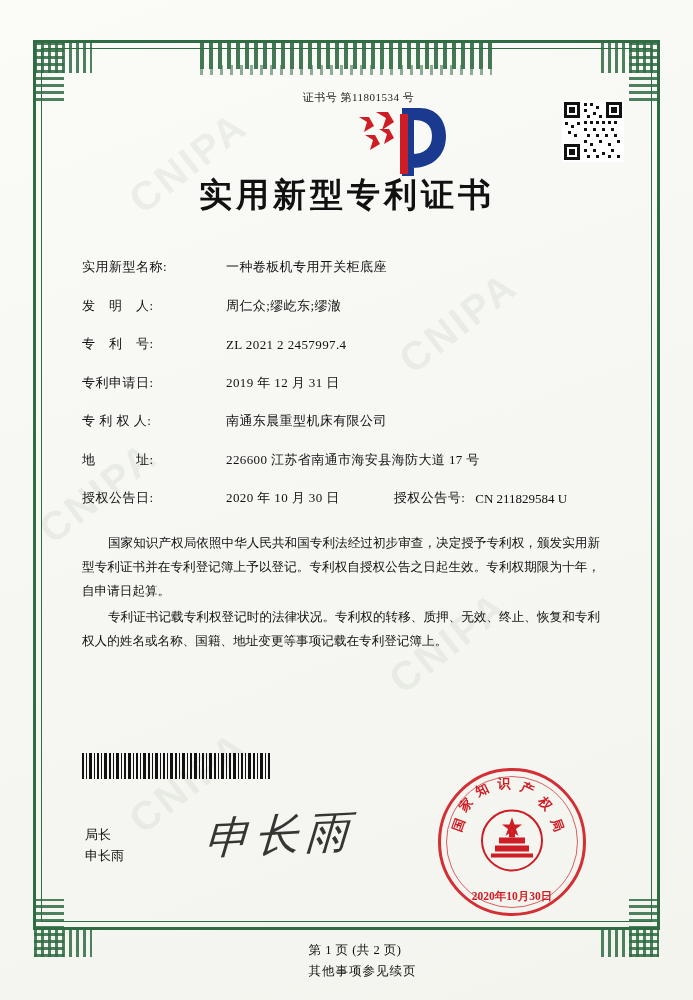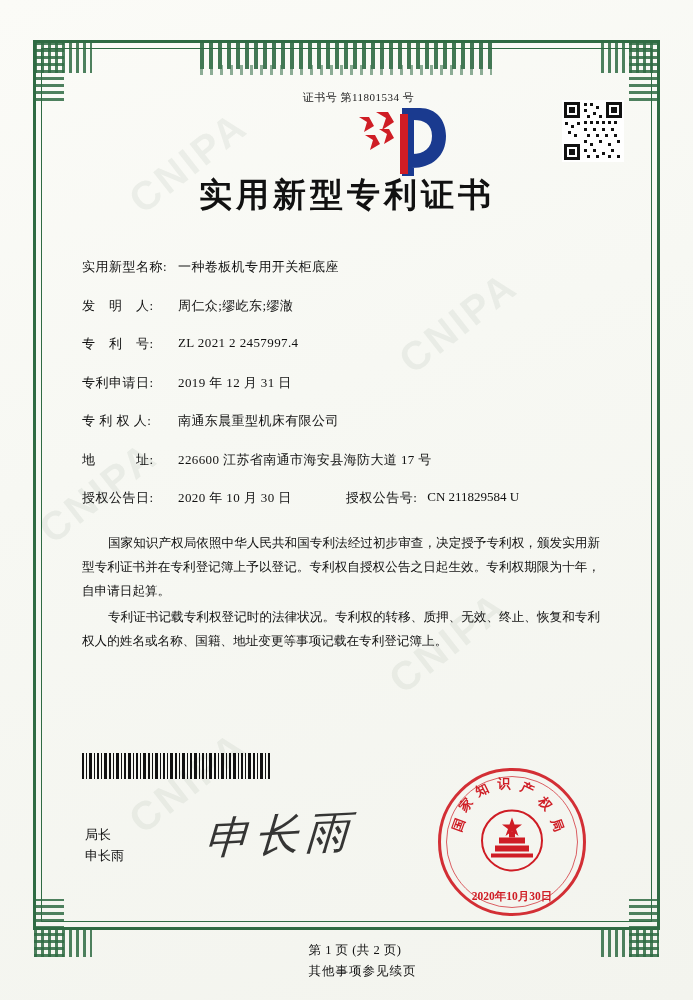--- a/index.html
+++ b/index.html
@@ -149,31 +149,32 @@
   }
 
   .fields {
     margin-top: 40px;
     margin-left: 22px;
     font-size: 13px;
     color: #111;
   }
   .field-row {
     display: flex;
-    align-items: flex-start;
+    align-items: flex-end;
     margin-bottom: 20.5px;
   }
   .field-label {
     width: 96px;
     flex: 0 0 96px;
     letter-spacing: 0.5px;
     white-space: nowrap;
   }
   .field-value {
     letter-spacing: 0.4px;
+    margin-left: 48px;
   }
   .field-row.double .field-label2 {
     margin-left: 54px;
     letter-spacing: 0.5px;
   }
   .field-row.double .field-value2 {
     margin-left: 10px;
   }
 
   .paragraphs {

